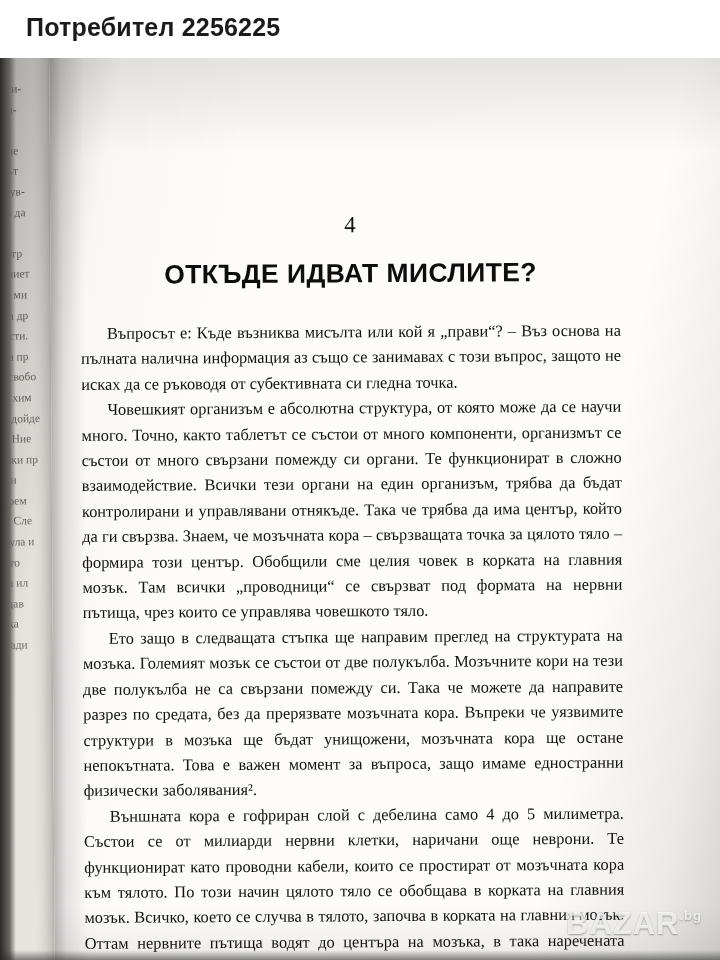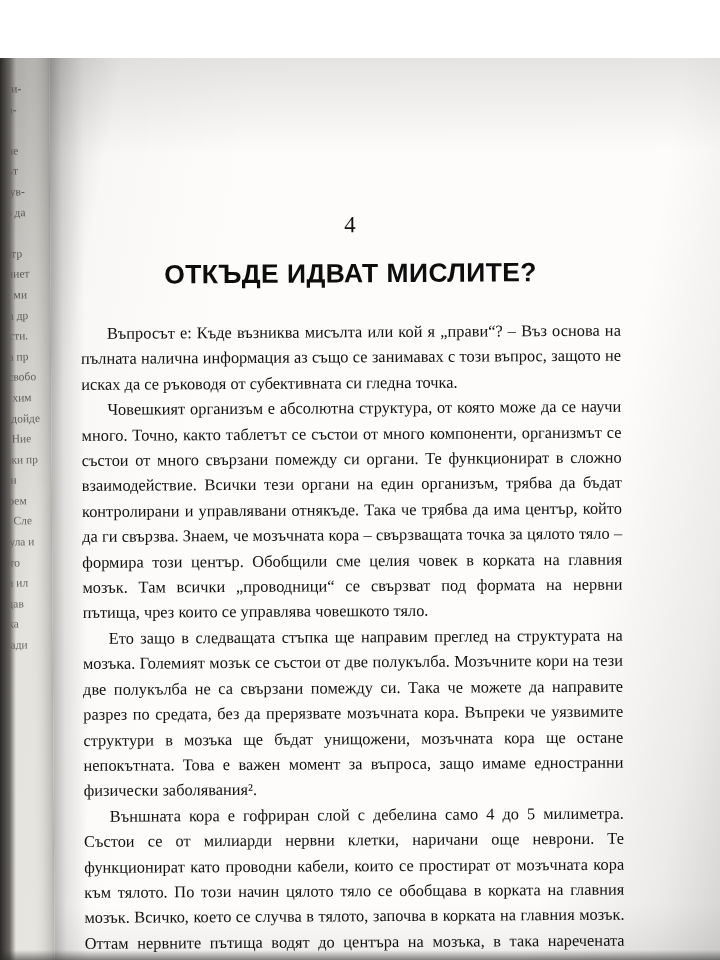--- a/index.html
+++ b/index.html
@@ -210,20 +210,23 @@
     background: linear-gradient(0deg, rgba(40,40,40,0.55) 0%, rgba(40,40,40,0) 100%);
     z-index: 35;
     pointer-events: none;
   }
 </style>
 </head>
 <body>
 
 <div class="photo">
 
+  <div class="top-watermark">
+    <div class="wm-text">Потребител 2256225</div>
+  </div>
 
   <div class="book">
 
     <div class="left-page">
       <div class="ltext">на зани-
 форма-
 ще се
 вост  не
 низмът
 и почув-
@@ -268,14 +271,17 @@
         </div>
 
       </div>
     </div>
 
   </div>
 
   <div class="edge-left"></div>
   <div class="edge-bottom"></div>
 
+  <div class="bazar-wm">
+    <span>BAZAR</span><span class="dotcom">.bg</span>
+  </div>
 
 </div>
 
 </body></html>

